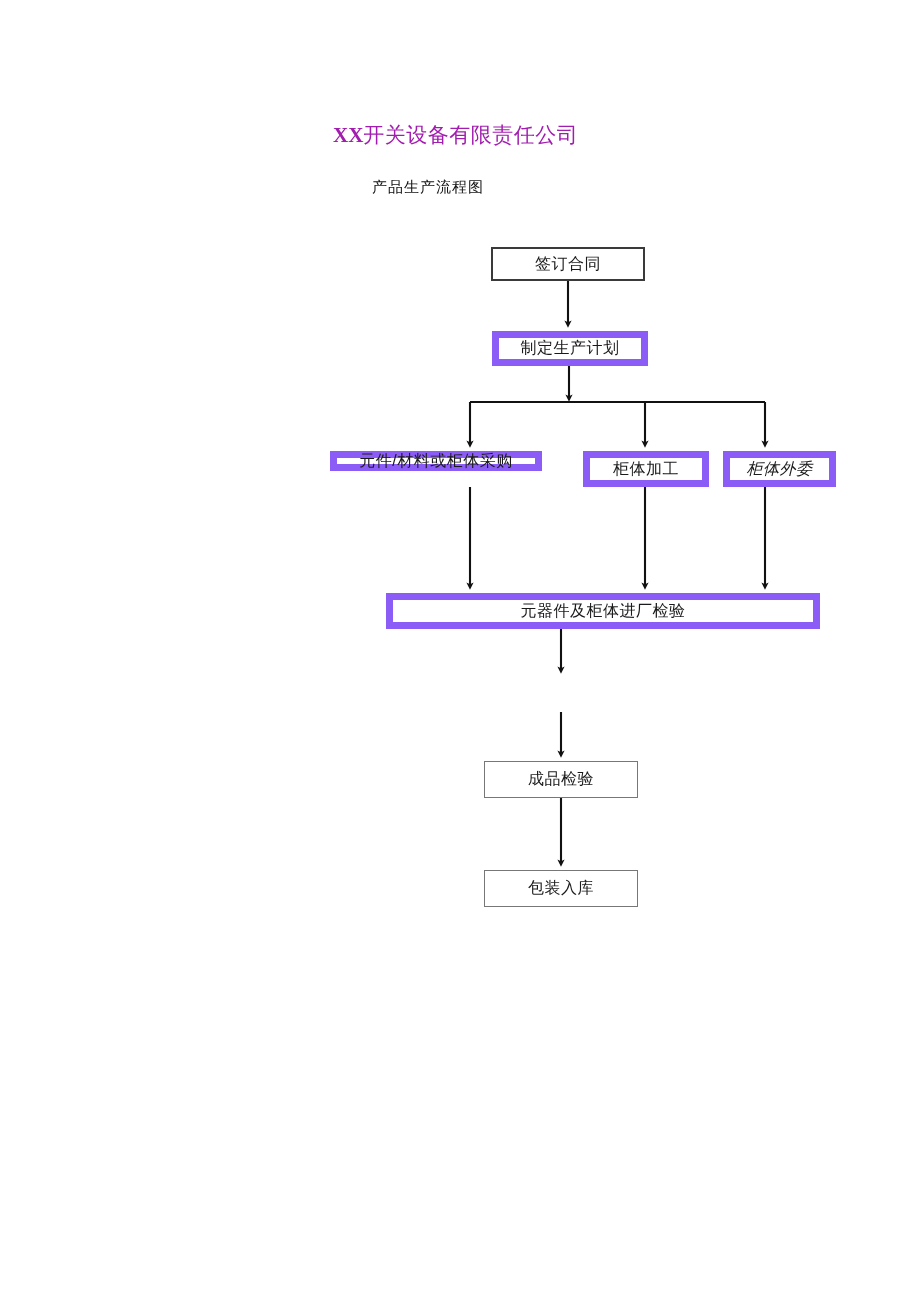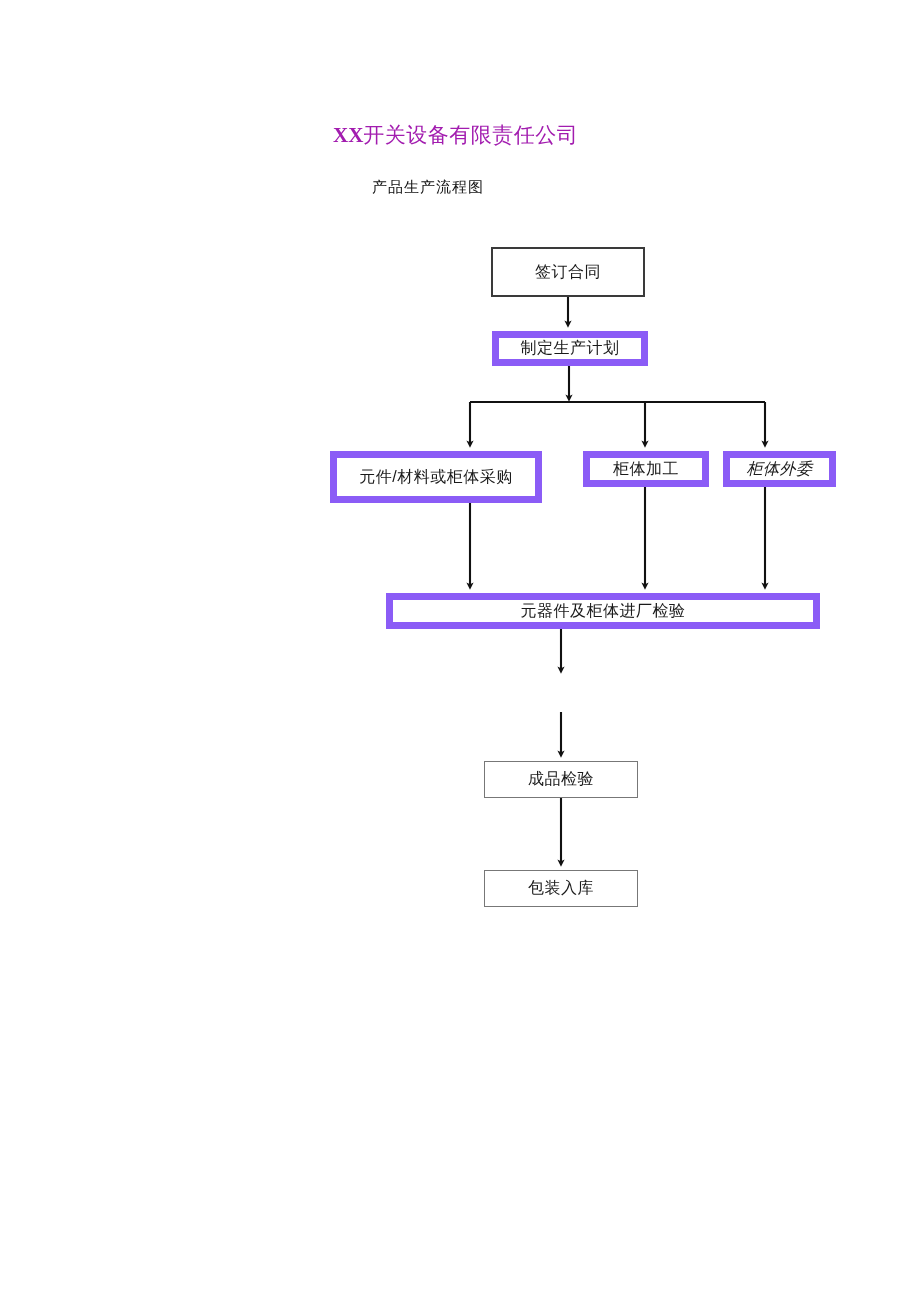--- a/index.html
+++ b/index.html
@@ -120,22 +120,22 @@
       <path d="M765,487 L765,586" marker-end="url(#arrowhead)"></path>
 
       <path d="M561,629 L561,670" marker-end="url(#arrowhead)"></path>
 
       <path d="M561,712 L561,754" marker-end="url(#arrowhead)"></path>
 
       <path d="M561,798 L561,863" marker-end="url(#arrowhead)"></path>
     </g>
   </svg>
 
-  <div class="node emphasis" style="left:491px; top:247px; width:154px; height:50px;">签订合同</div>
+  <div class="node emphasis" style="left:491px; top:247px; width:154px; height:34px;">签订合同</div>
   <div class="node" style="left:492px; top:331px; width:156px; height:35px;">制定生产计划</div>
-  <div class="node" style="left:330px; top:451px; width:212px; height:52px;">元件/材料或柜体采购</div>
+  <div class="node" style="left:330px; top:451px; width:212px; height:20px;">元件/材料或柜体采购</div>
   <div class="node" style="left:583px; top:451px; width:126px; height:36px;">柜体加工</div>
   <div class="node" style="left:723px; top:451px; width:113px; height:36px;font-style:italic;">柜体外委</div>
   <div class="node" style="left:386px; top:593px; width:434px; height:36px;">元器件及柜体进厂检验</div>
   <div class="node thin-dark" style="left:484px; top:761px; width:154px; height:37px;">成品检验</div>
   <div class="node thin-dark" style="left:484px; top:870px; width:154px; height:37px;">包装入库</div>
 
 </div>
 
 </body></html>

